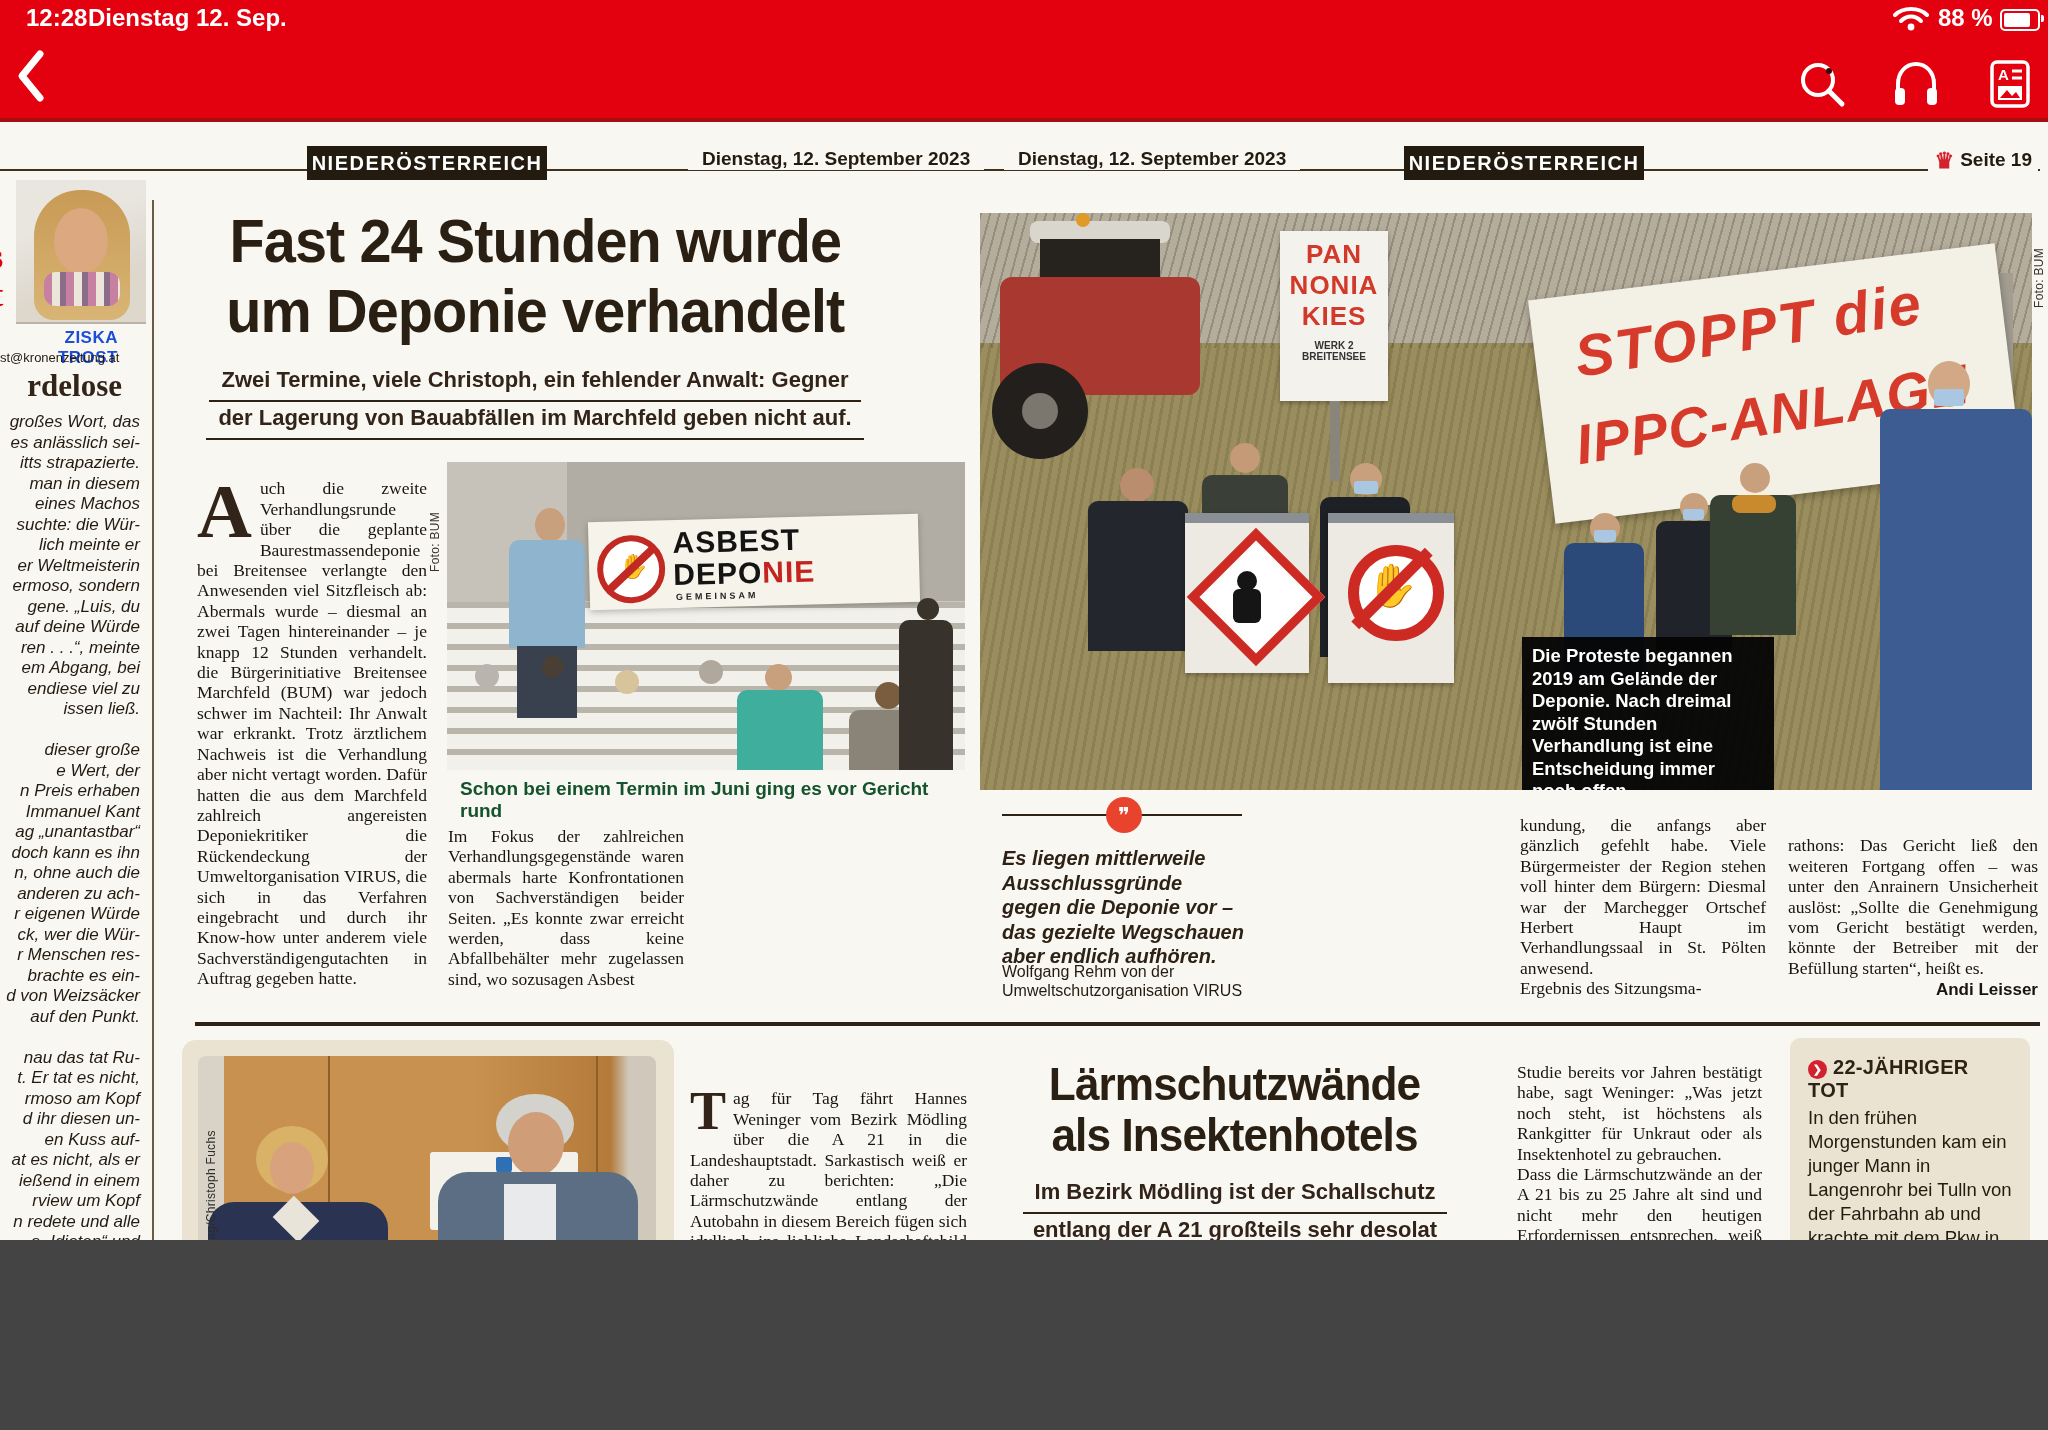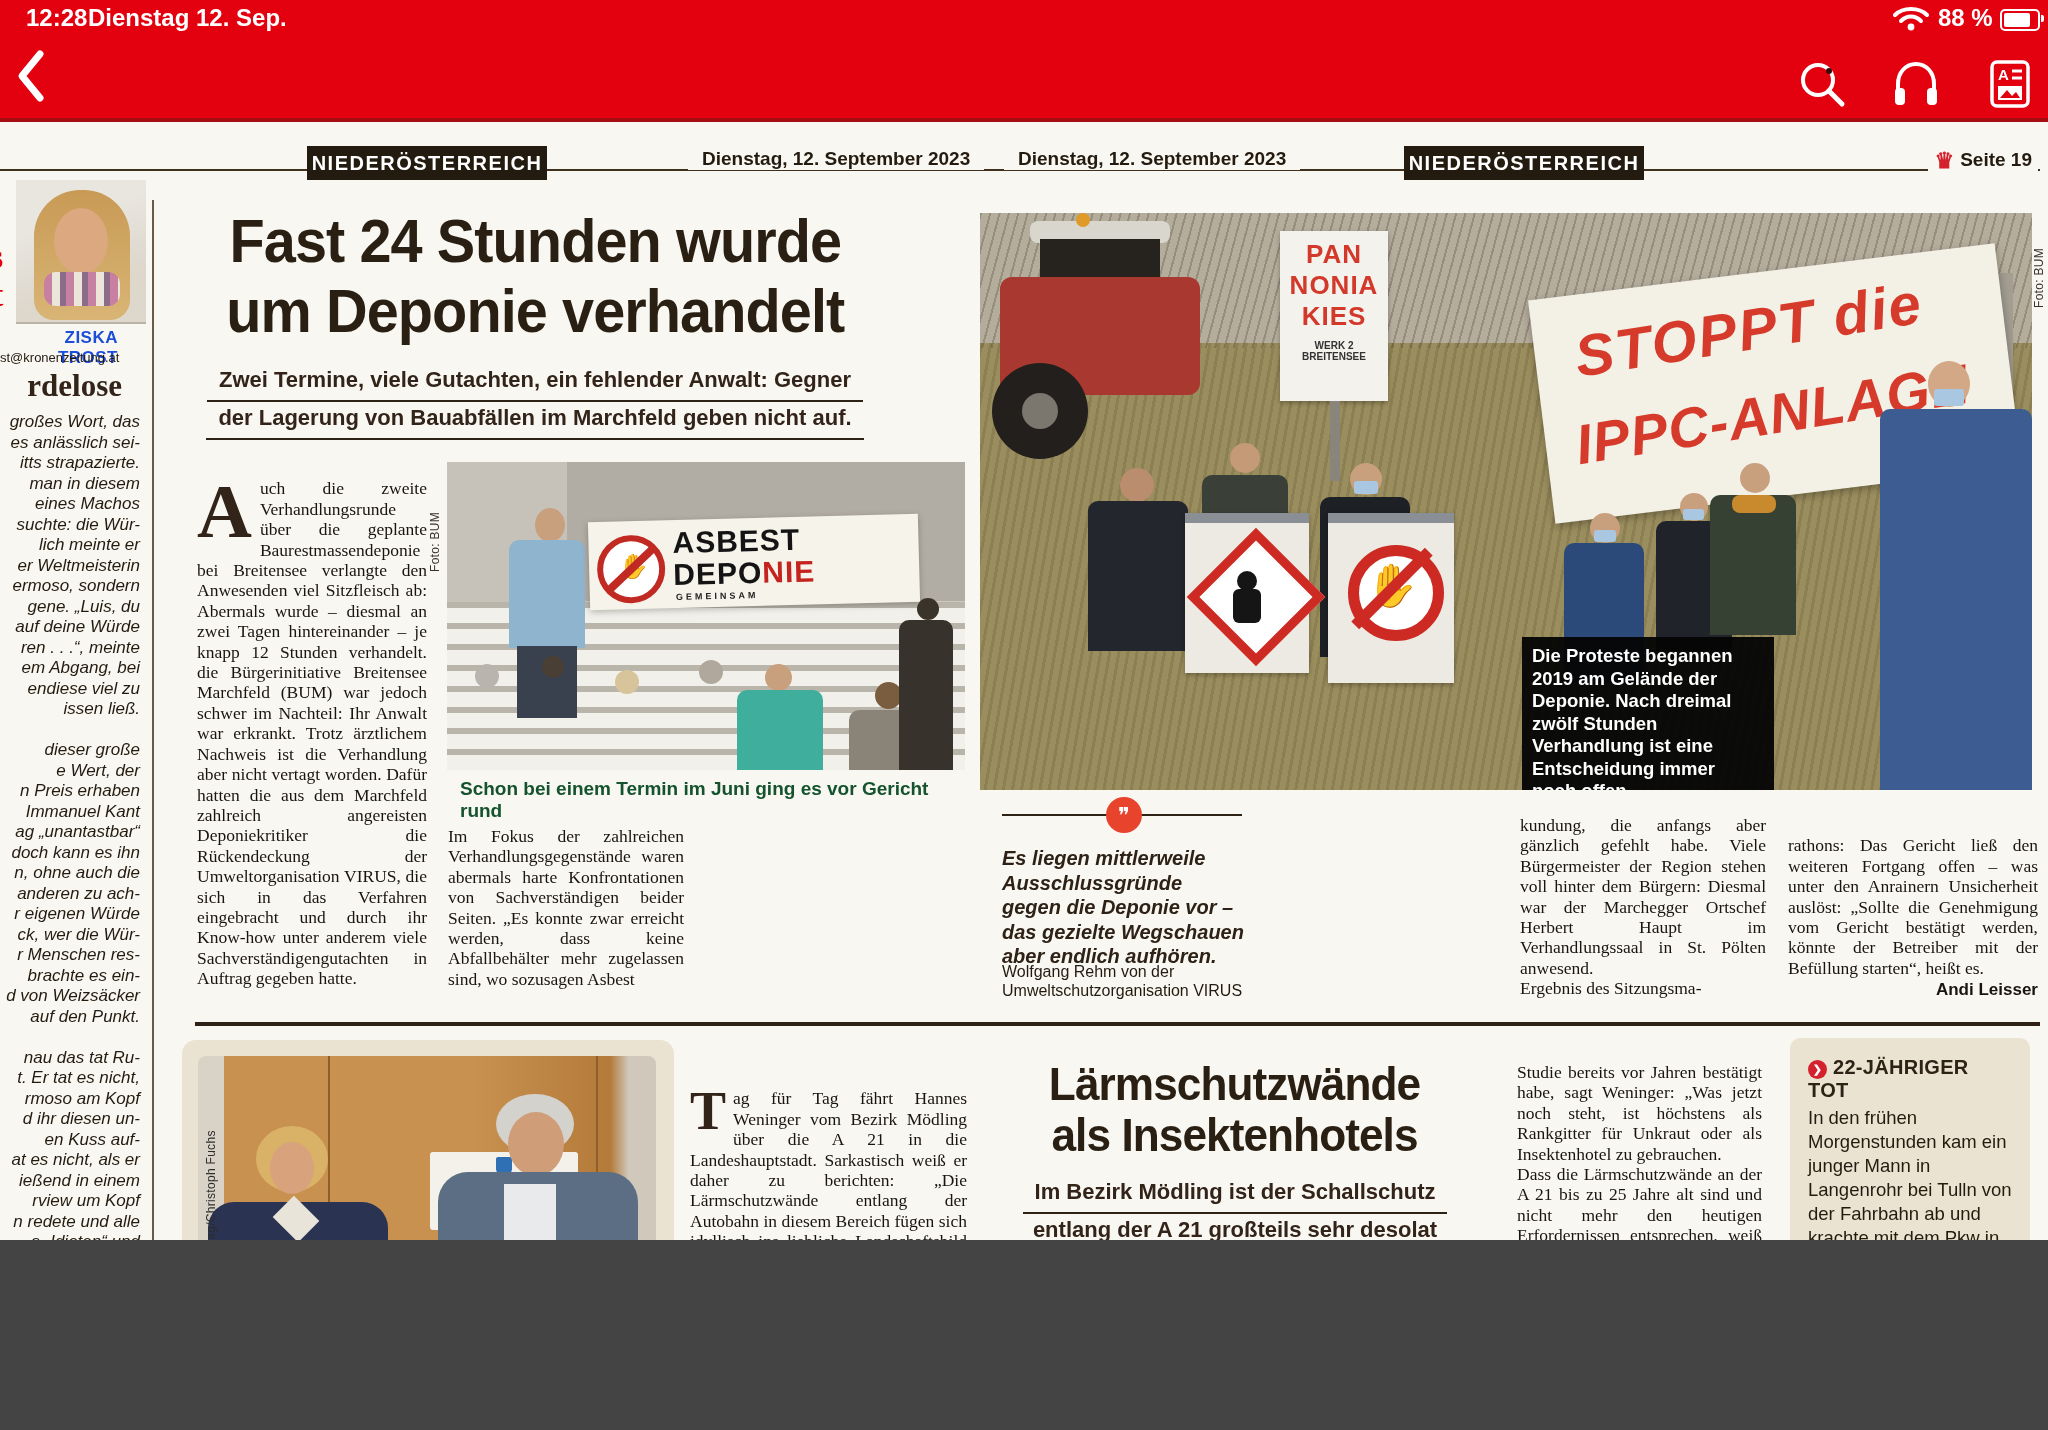--- a/index.html
+++ b/index.html
@@ -180,21 +180,21 @@
 
 ennifers Hermo-
 und Respekt mit
 treten und die
 Weltmeisterin-
 einem Verhalten
 ürdigen Sieg be-</div>
 
   <div class="main-headline"><span>Fast 24 Stunden wurde
 um Deponie verhandelt</span></div>
-  <div class="subhead" style="top:366px;"><span>Zwei Termine, viele Gutachten, ein fehlender Anwalt: Gegner</span></div>
+  <div class="subhead" style="top:366px;"><span>Zwei Termine, viele Christoph, ein fehlender Anwalt: Gegner</span></div>
   <div class="subhead" style="top:404px;"><span>der Lagerung von Bauabfällen im Marchfeld geben nicht auf.</span></div>
 
   <div class="j" style="left:197px;top:458px;width:230px;height:536px;">
     <span class="dropcap">A</span><span>uch die zweite Verhandlungsrunde über die geplante Baurestmassendeponie bei Breitensee verlangte den Anwesenden viel Sitzfleisch ab: Abermals wurde – diesmal an zwei Tagen hintereinander – je knapp 12 Stunden verhandelt. die Bürgerinitiative Breitensee Marchfeld (BUM) war jedoch schwer im Nachteil: Ihr Anwalt war erkrankt. Trotz ärztlichem Nachweis ist die Verhandlung aber nicht vertagt worden. Dafür hatten die aus dem Marchfeld zahlreich angereisten Deponiekritiker die Rückendeckung der Umweltorganisation VIRUS, die sich in das Verfahren eingebracht und durch ihr Know-how unter anderem viele Sachverständigengutachten in Auftrag gegeben hatte.</span>
   </div>
 
   <div class="vcred" style="left:428px;top:462px;height:110px;">Foto: BUM</div>
 
   <div class="photo" style="left:447px;top:462px;width:518px;height:308px;background:linear-gradient(180deg,#b2ada4 0 45%,#cdc9c0 45% 55%,#e4e1da 55%);">
     <div class="abs" style="left:0;top:0;width:120px;height:140px;background:#c6c2b9;"></div>

